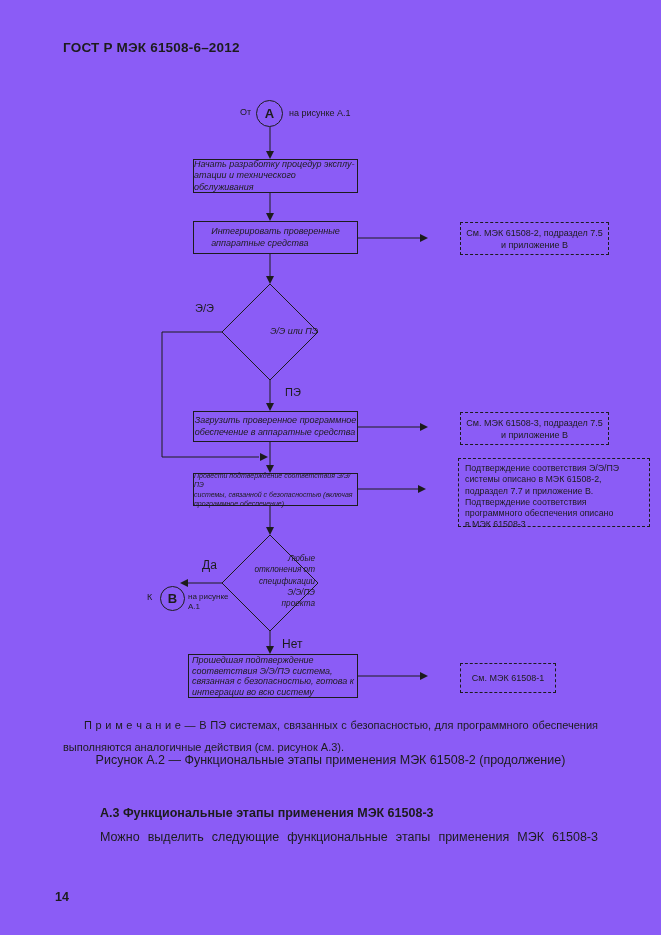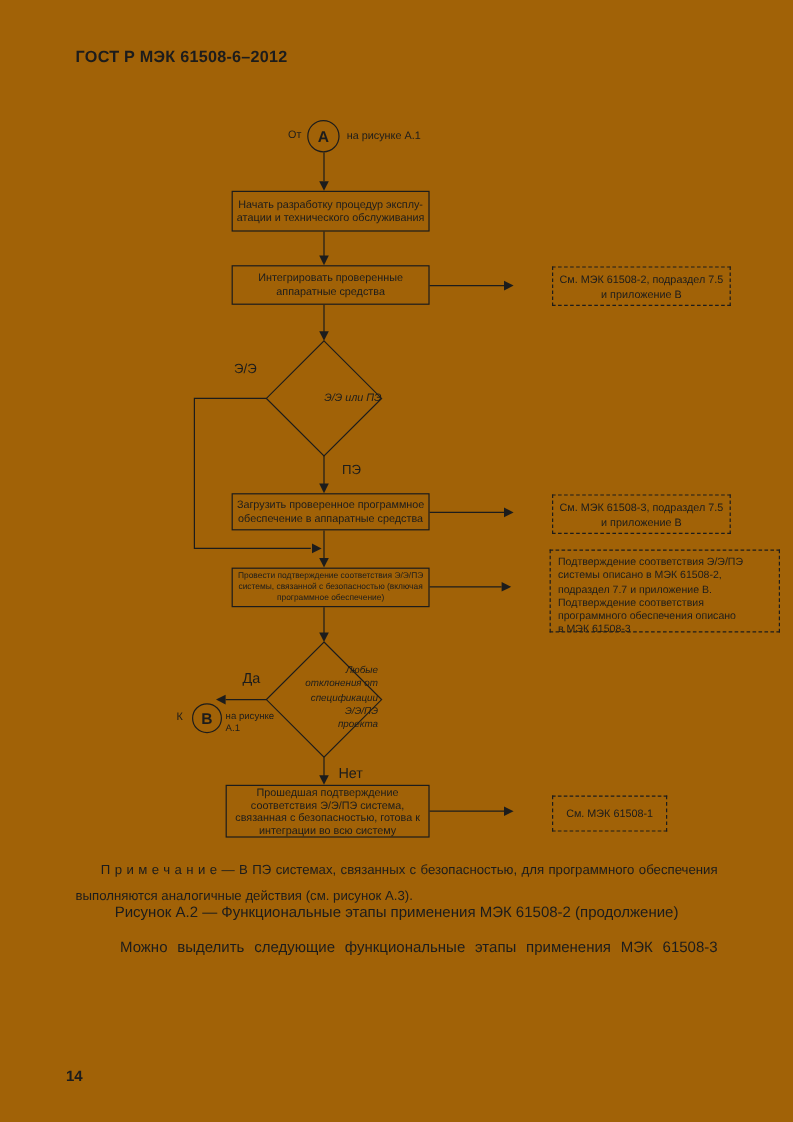--- a/index.html
+++ b/index.html
@@ -1,35 +1,35 @@
 <!DOCTYPE html>
 <html><head>
 <meta charset="utf-8">
 <style>
   html,body{margin:0;padding:0;}
   .page{
     position:relative;
     width:661px;height:935px;
-    background:#a16207;
+    background:#8b5cf6;
     font-family:"Liberation Sans", sans-serif;
     color:#1c1c1c;
     overflow:hidden;
   }
   .hdr{
     position:absolute;left:63px;top:40px;
     font-size:13.5px;font-weight:bold;letter-spacing:.2px;
   }
   
   .fc-svg{position:absolute;left:0;top:0;}
   .fc-box{
     position:absolute;
     border:1px solid #1c1c1c;
     display:flex;align-items:center;justify-content:center;
-    text-align:center;white-space:pre-line;
-    font-size:9px;line-height:11.5px;
+    text-align:left;white-space:pre-line;
+    font-size:9px;line-height:11.5px;font-style:italic;
   }
   .fc-ref{
     position:absolute;
     border:1px dashed #1c1c1c;
     display:flex;align-items:center;justify-content:center;
     text-align:center;white-space:pre-line;
     font-size:9px;line-height:12px;margin-left:32px;
   }
   .fc-ref.big{
     align-items:flex-start;justify-content:flex-start;
@@ -56,21 +56,21 @@
   }
   .caption{
     position:absolute;left:0;top:753px;width:661px;
     text-align:center;font-size:12.5px;
   }
   .heading{
     position:absolute;left:100px;top:806px;
     font-size:12.5px;font-weight:bold;
   }
   .bodytext{
-    position:absolute;left:63px;top:782px;width:535px;
+    position:absolute;left:63px;top:830px;width:535px;
     font-size:12.5px;text-indent:37px;
     text-align:justify;text-align-last:justify;
   }
   .pagenum{
     position:absolute;left:55px;top:866px;
     font-size:12.5px;font-weight:bold;margin-top:24px;
   }
 </style>
 </head>
 <body>
@@ -158,17 +158,18 @@
 
   <span class="fc-lbl" style="left:147px;top:592px">К</span>
   <div class="fc-circle" style="left:160px;top:586px;width:23px;height:23px">В</div>
   <span class="fc-lbl" style="left:188px;top:592px;font-size:8px;line-height:10px">на рисунке
 А.1</span>
 
   <p class="note"><span>П р и м е ч а н и е</span><span> — В ПЭ системах, связанных с безопасностью, для программного обеспечения выполняются аналогичные действия (см. рисунок А.3).</span></p>
 
   <div class="caption">Рисунок А.2 — Функциональные этапы применения МЭК 61508-2 (продолжение)</div>
 
+  <div class="heading">А.3 Функциональные этапы применения МЭК 61508-3</div>
   <div class="bodytext">Можно выделить следующие функциональные этапы применения МЭК 61508-3</div>
 
   <div class="pagenum">14</div>
 
 </div>
 
 </body></html>

